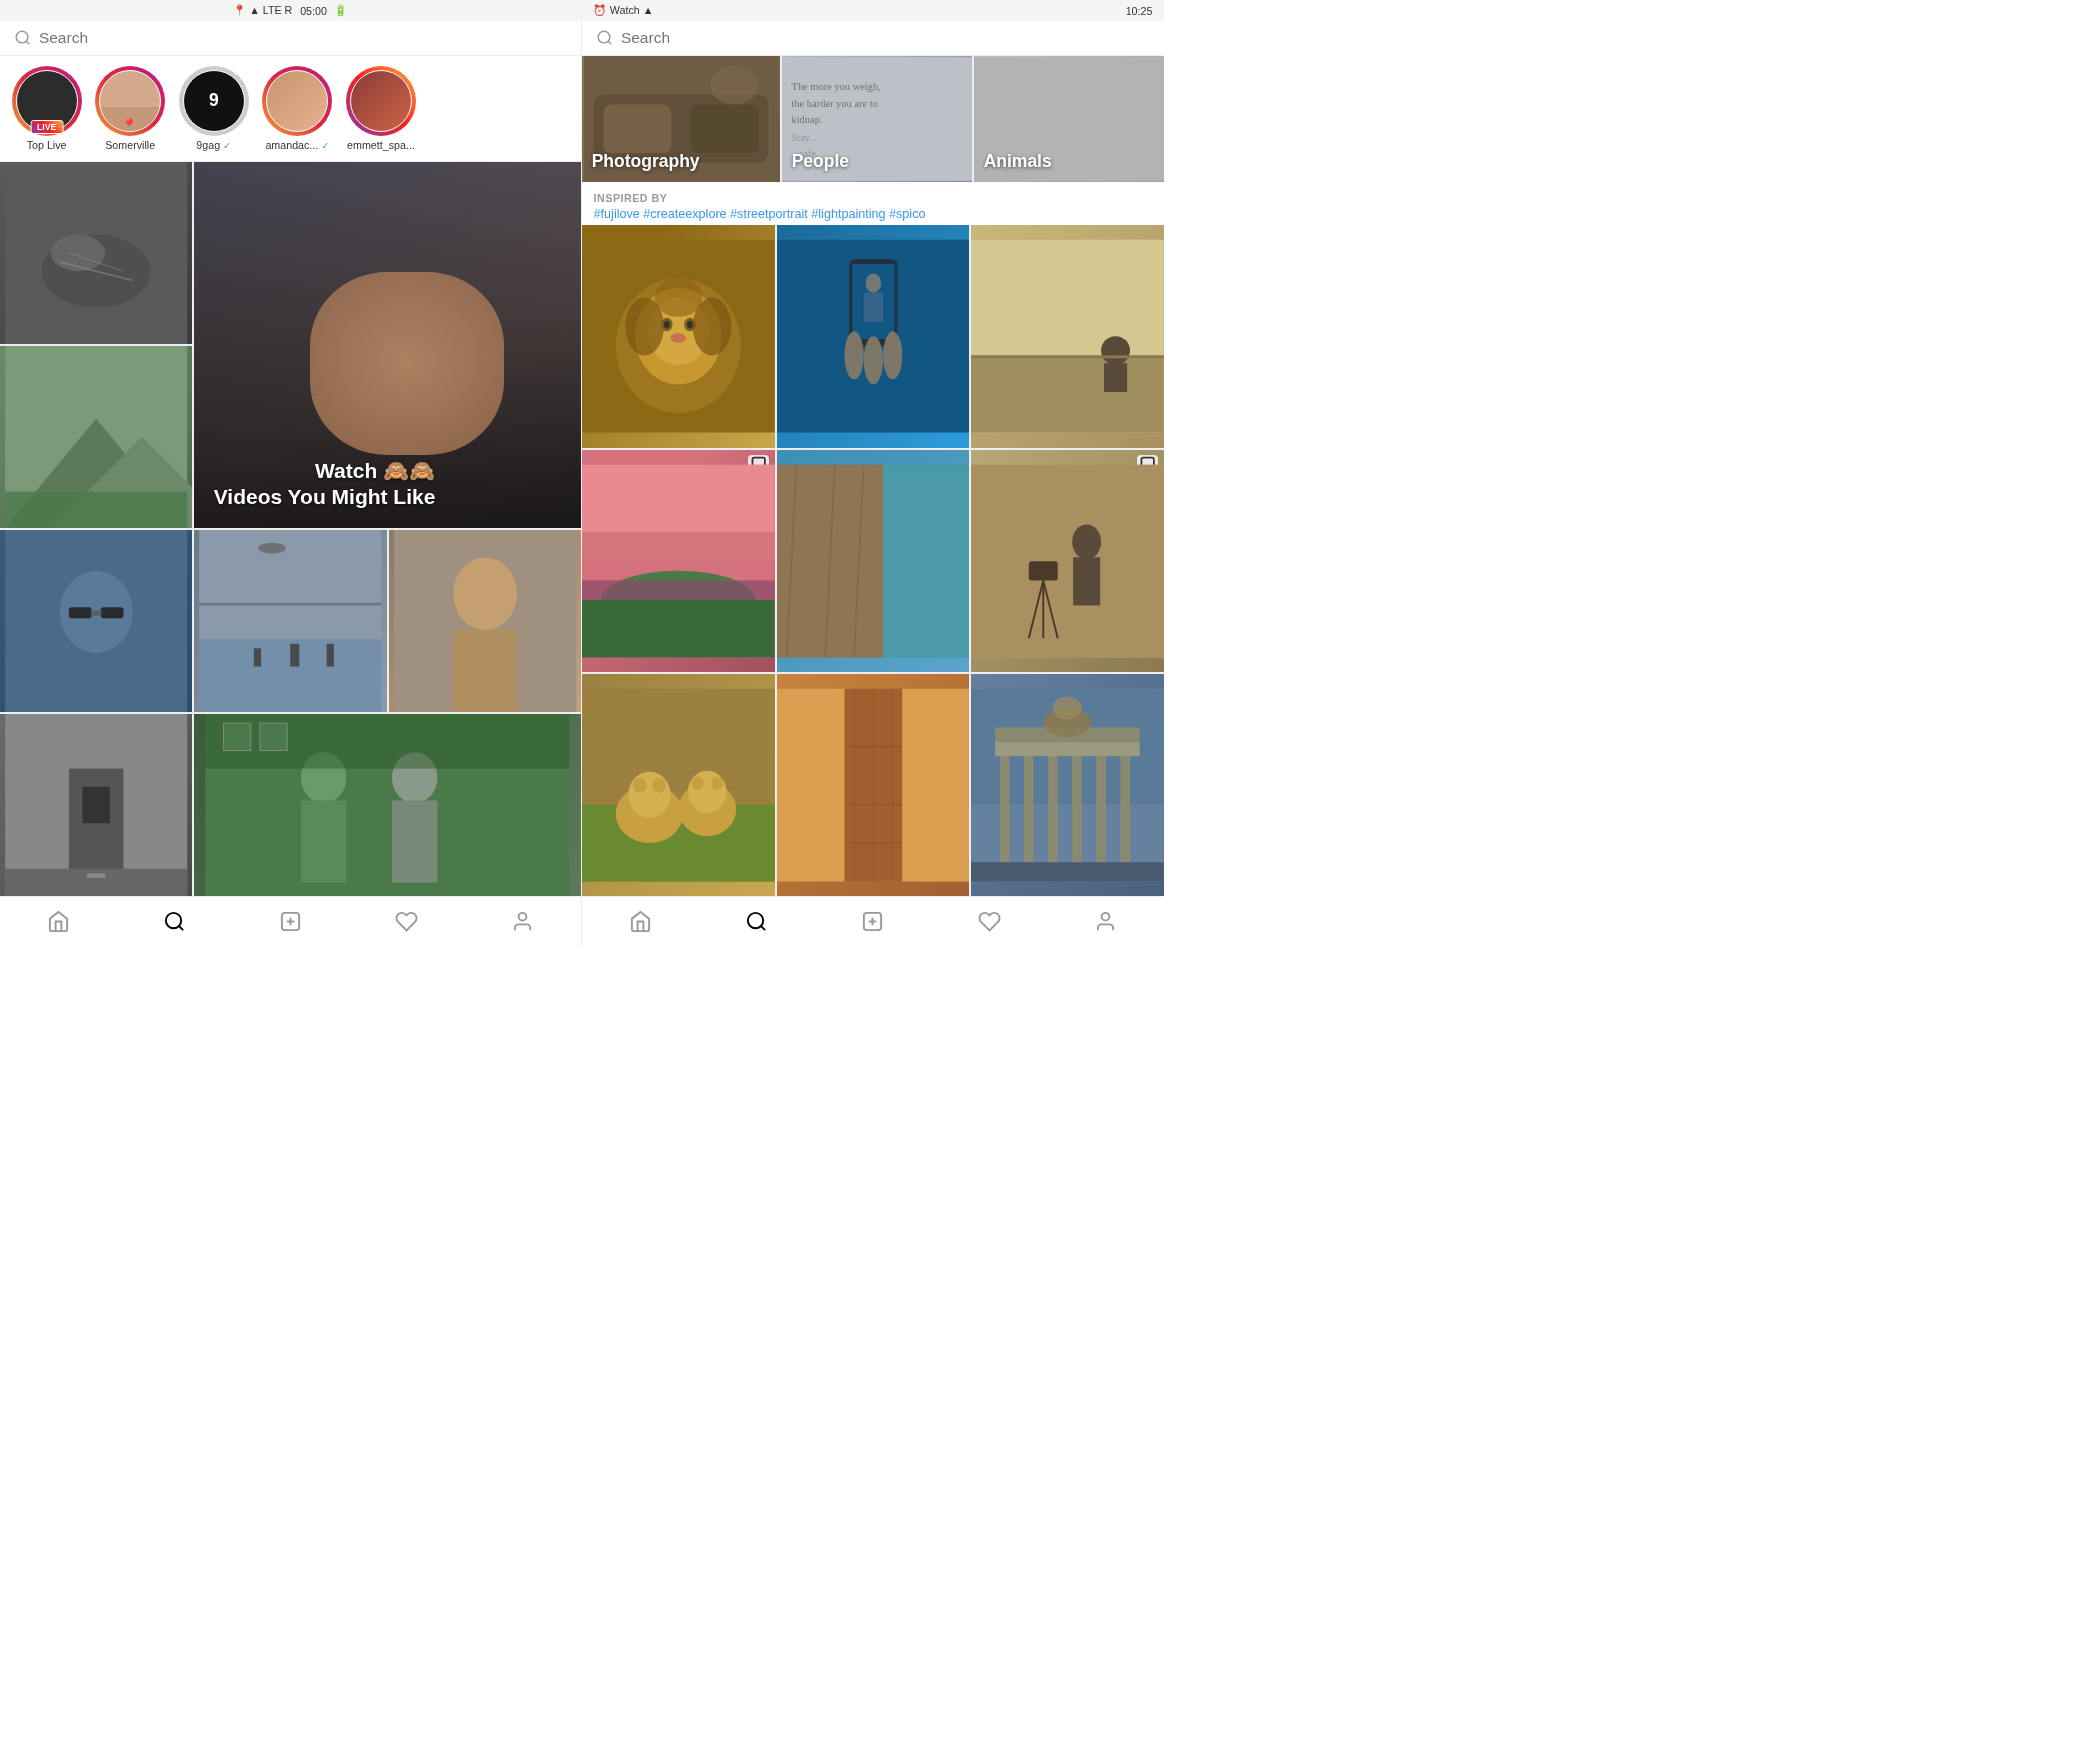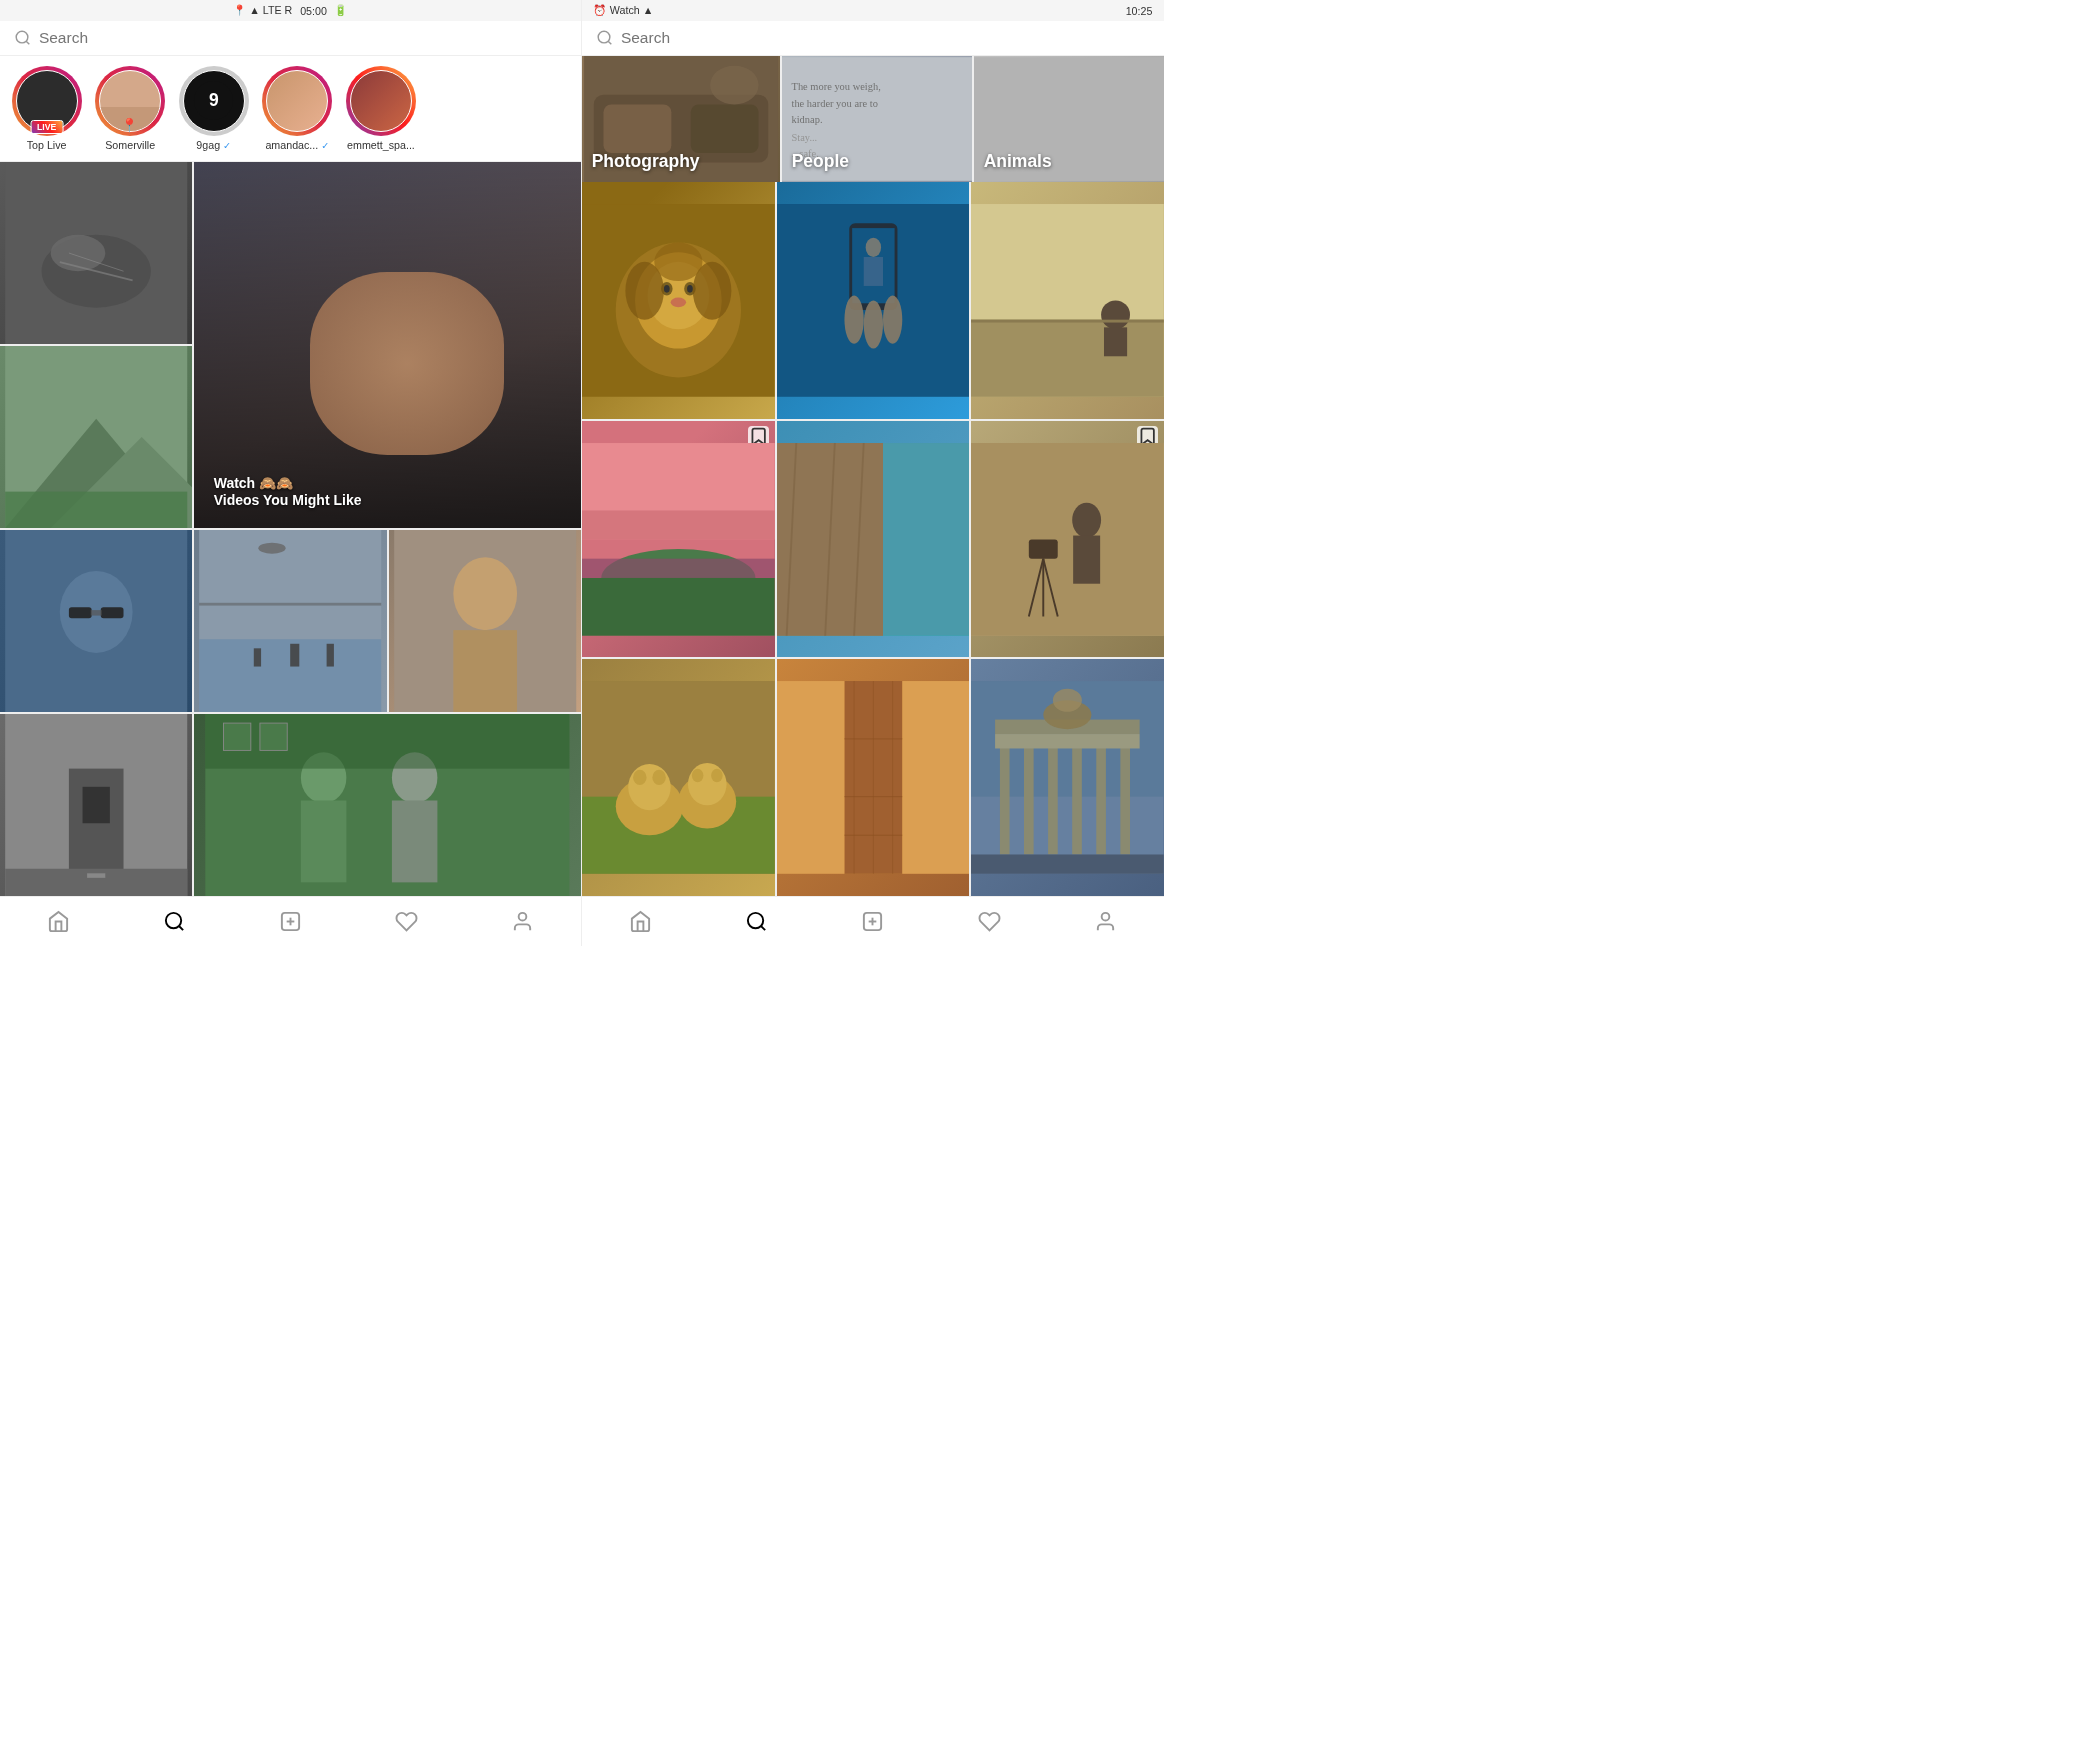--- a/index.html
+++ b/index.html
@@ -186,23 +186,24 @@
 
     
     .watch-overlay {
       position: absolute;
       bottom: 19.4px;
       left: 19.4px;
       color: #fff;
       text-shadow: 0 1px 2.9px rgba(0,0,0,0.8);
     }
     .watch-title {
-      font-size: 14px;
+      font-size: 21px;
       font-weight: 700;
       line-height: 1.2;
+      text-align: right;
     }
 
     
     .live-comments {
       position: absolute;
       bottom: 9.7px;
       left: 9.7px;
       right: 9.7px;
       display: flex;
       flex-direction: column;
@@ -664,20 +665,24 @@
     <div class="category-tile tile-animals">
       <svg viewBox="0 0 200 130" style="width:100%;height:100%;position:absolute;top:0;left:0;">
         <rect width="200" height="130" fill="#c0c0c0"></rect>
         <rect y="0" width="200" height="130" fill="rgba(160,160,160,0.4)"></rect>
       </svg>
       <span class="category-label">Animals</span>
     </div>
 
   </div>
 
+  <div class="inspired-section">
+    <div class="inspired-label">INSPIRED BY</div>
+    <div class="hashtags-row">#fujilove #createexplore #streetportrait #lightpainting #spico</div>
+  </div>
 
   <div class="right-photo-grid">
 
     <div class="photo-cell photo-lion">
       <svg viewBox="0 0 200 200" style="position:absolute;top:0;left:0;width:100%;height:100%;">
         <rect width="200" height="200" fill="#8B6914"></rect>
 
         <ellipse cx="100" cy="110" rx="65" ry="70" fill="#a07820" opacity="0.9"></ellipse>
         <ellipse cx="100" cy="100" rx="45" ry="50" fill="#c89830"></ellipse>
 

